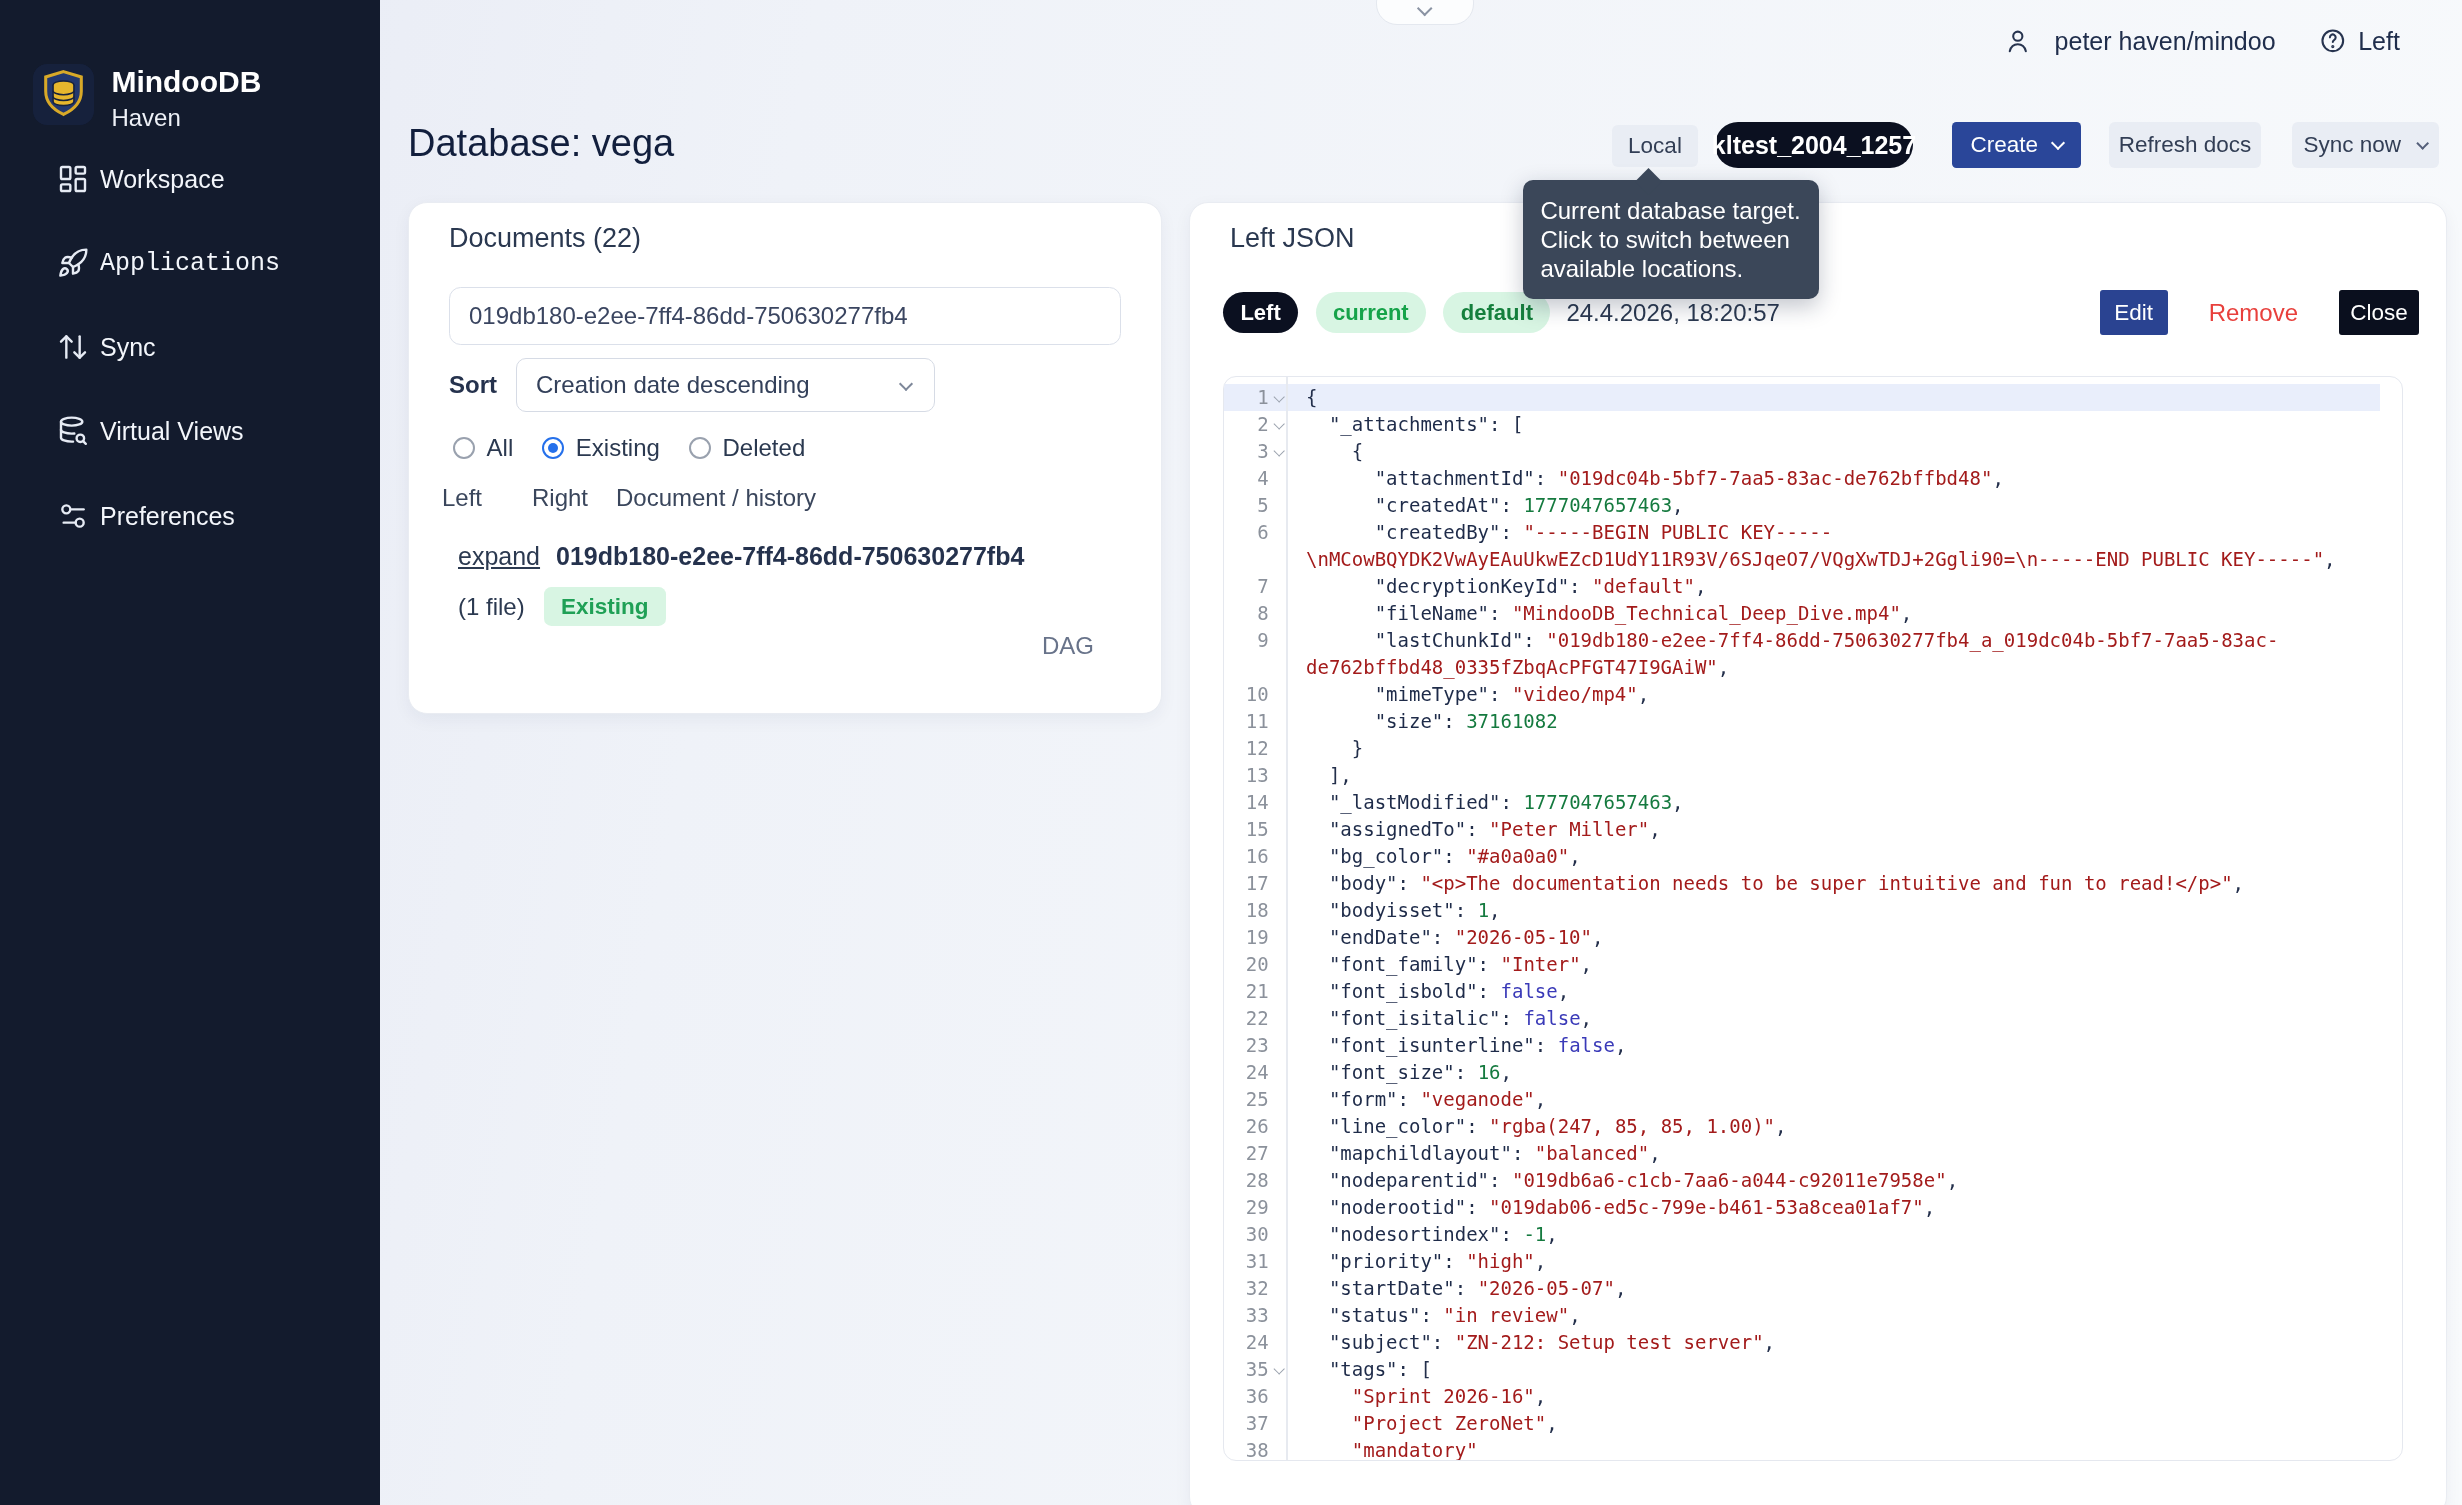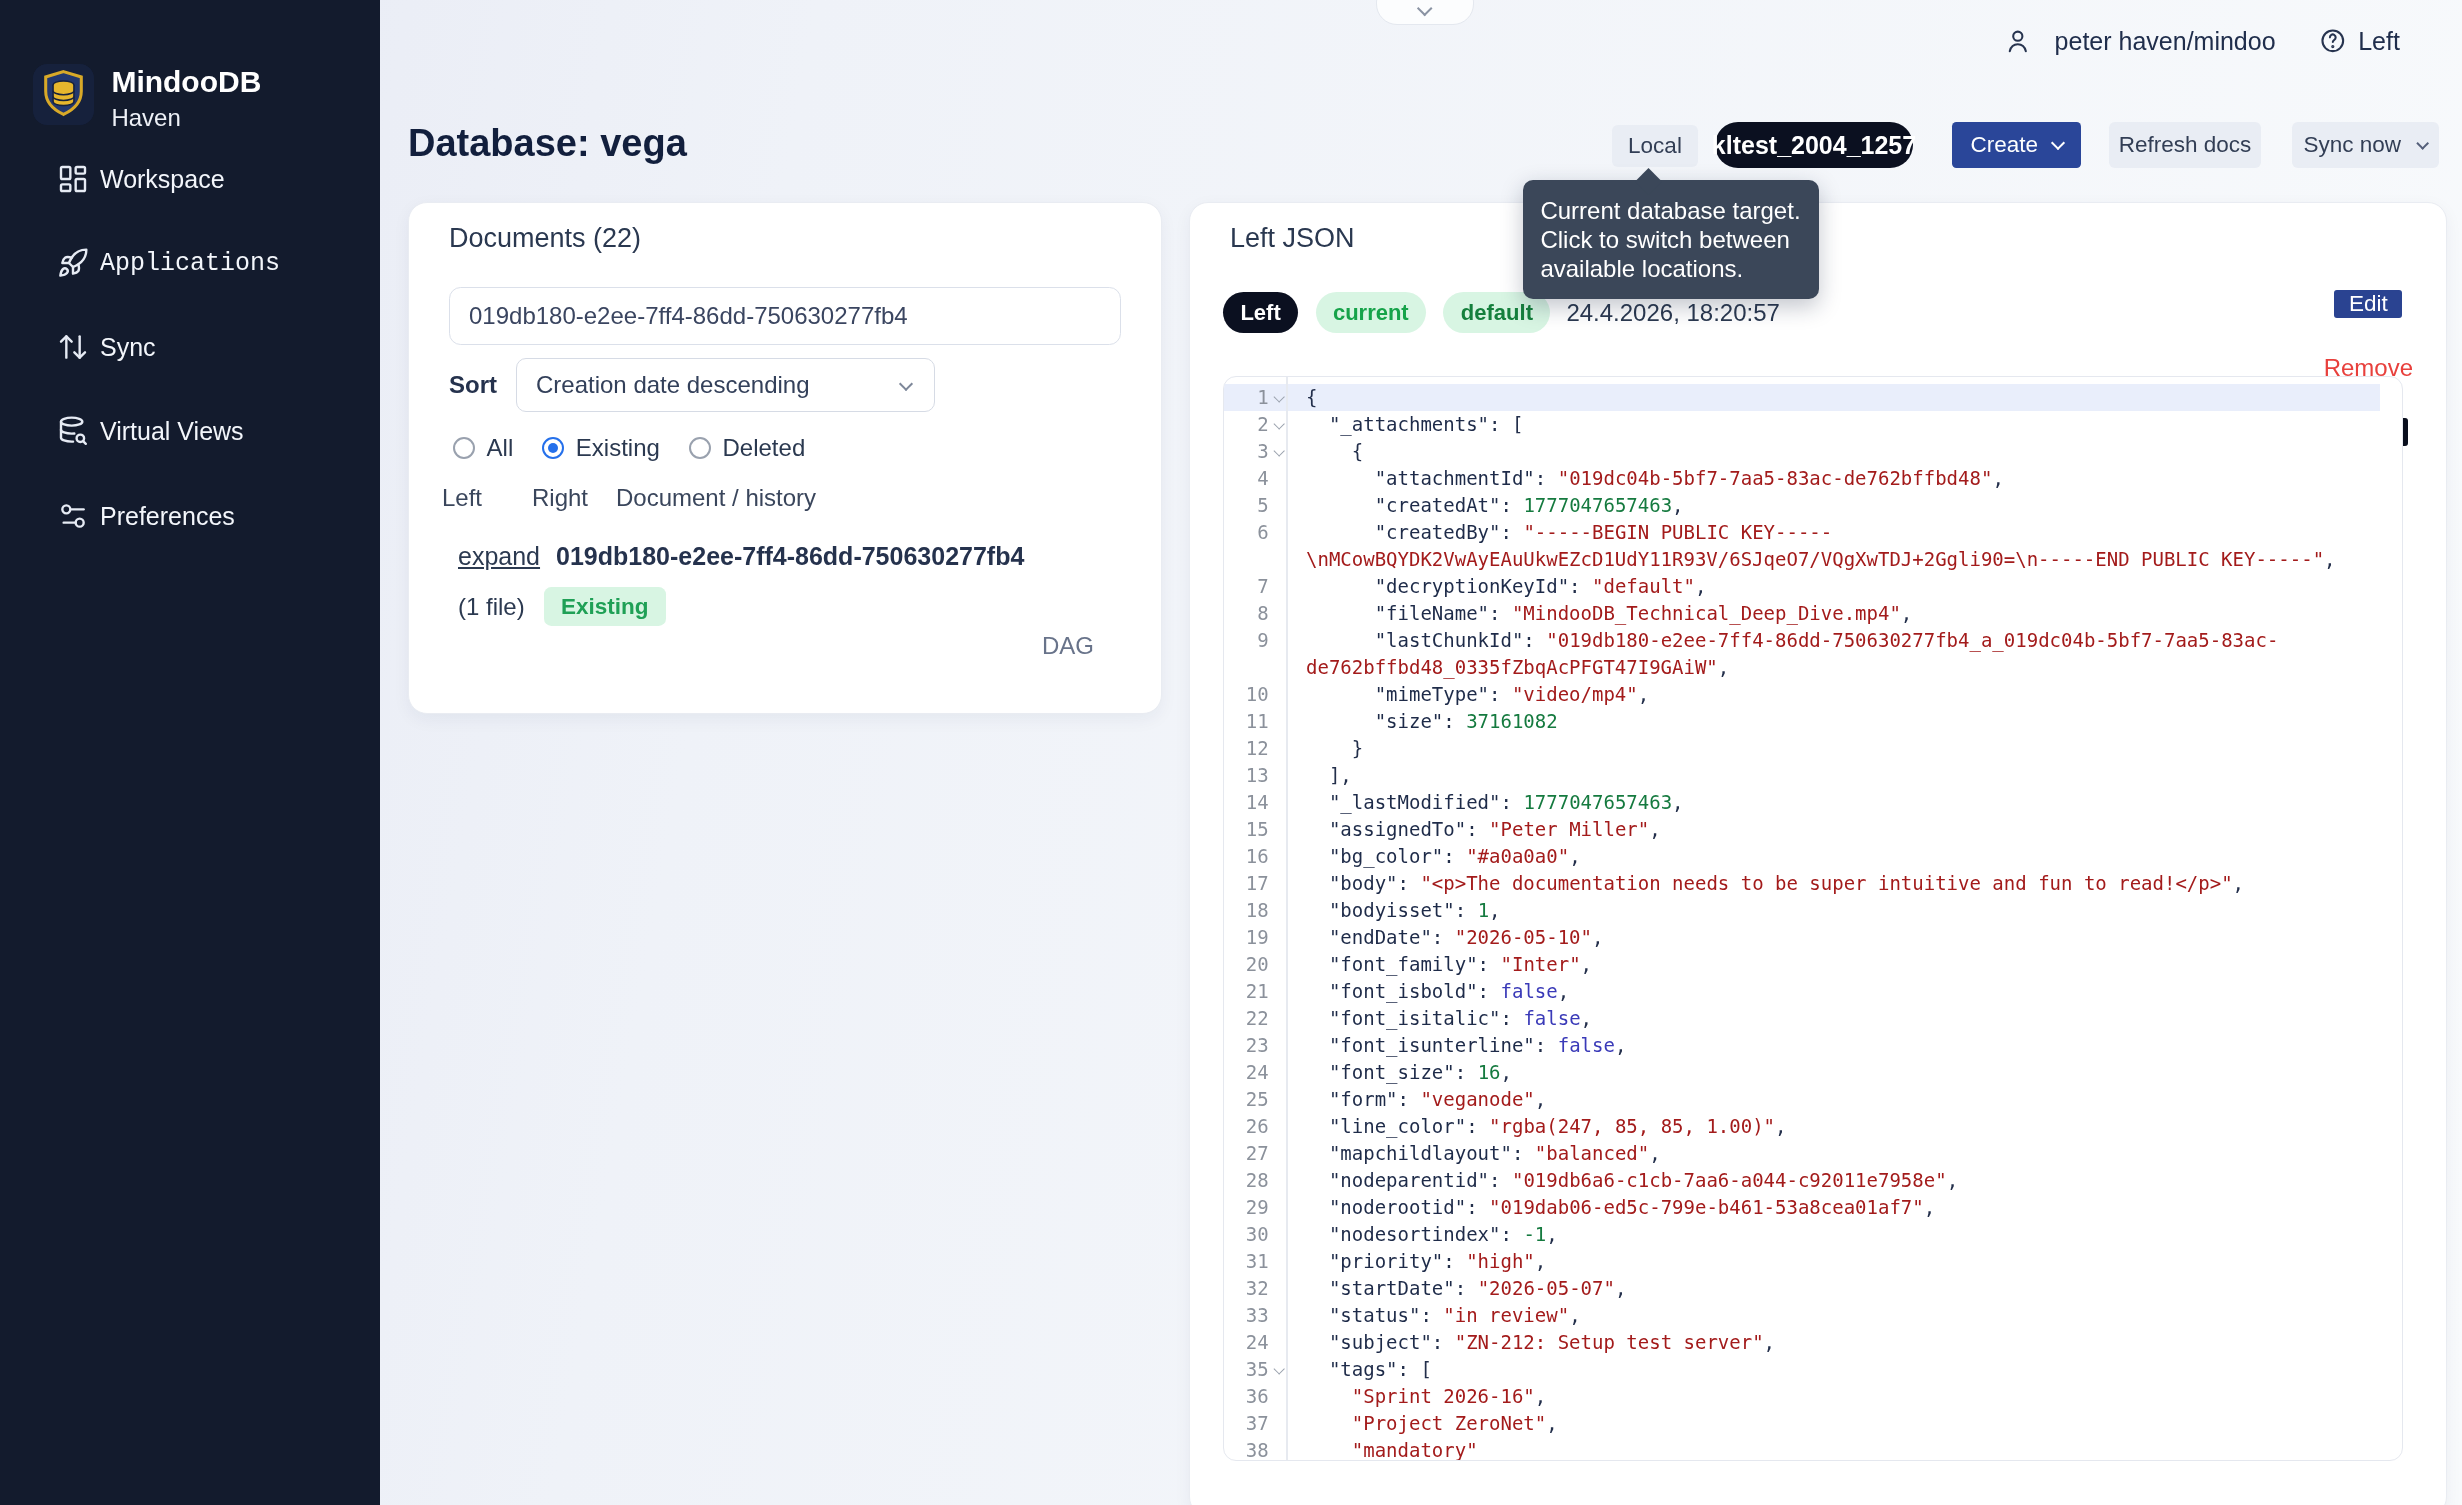--- a/index.html
+++ b/index.html
@@ -21,21 +21,21 @@
     font-size:25px;color:#202e4c;}
   .help{position:absolute;left:2319px;top:22px;height:38px;display:flex;align-items:center;gap:11.6px;
     font-size:25px;color:#202e4c;cursor:pointer;}
   .tiny-icon svg{width:27.6px;height:27.6px;display:block;color:#27344f;}
   .top-pill{position:absolute;left:1376px;top:-19px;width:96px;height:42px;border-radius:21px;
     background:#fcfdfe;border:1.5px solid #e4e8ef;display:flex;align-items:flex-end;justify-content:center;cursor:pointer;}
   .top-pill .chev{margin-bottom:10px;color:#8a93a3;}
   .chev{display:inline-block;width:9.4px;height:9.4px;border-right:2.2px solid currentColor;
     border-bottom:2.2px solid currentColor;transform:rotate(45deg);}
   
-  .page-title{position:absolute;left:408px;top:122px;font-size:38px;font-weight:700;color:#121f3d;margin:0;}
+  .page-title{position:absolute;left:408px;top:122px;font-size:38px;font-weight:400;color:#121f3d;margin:0;}
   .btn{display:flex;align-items:center;justify-content:center;border:none;cursor:pointer;
     font-family:"Liberation Sans",sans-serif;font-size:22.5px;color:#323e55;background:#e9edf4;border-radius:5.8px;}
   .btn-local{position:absolute;left:1612px;top:125px;width:86px;height:42px;}
   .pill-target{position:absolute;left:1715px;top:122px;width:198px;height:46px;border-radius:23px;
     background:#0b1020;color:#ffffff;font-weight:700;font-size:25px;display:flex;align-items:center;justify-content:center;cursor:pointer;}
   .btn-create{position:absolute;left:1952px;top:122px;width:129px;height:46px;background:#2a4699;color:#ffffff;gap:14.5px;border-radius:4.4px;}
   .btn-create .chev{width:8px;height:8px;border-width:2.2px;margin-top:-4.4px;}
   .btn-refresh{position:absolute;left:2109px;top:122px;width:152px;height:46px;}
   .btn-sync{position:absolute;left:2292px;top:122px;width:147px;height:46px;gap:17px;}
   .btn-sync .chev{width:7.3px;height:7.3px;margin-top:-3.6px;color:#55607a;}
@@ -73,21 +73,21 @@
   .files-row{position:absolute;left:49px;top:384px;display:flex;align-items:center;gap:19px;font-size:24px;color:#2b3950;}
   .badge-existing{background:#d8f5e3;color:#1fa056;font-weight:700;font-size:22.5px;border-radius:7.3px;padding:6.5px 17.4px;}
   .dag{position:absolute;right:67px;top:429px;font-size:24px;color:#68738a;}
   
   .badge-row{position:absolute;left:33px;top:87px;height:45px;display:flex;align-items:center;}
   .badge{border-radius:22px;font-size:22px;font-weight:700;padding:7.3px 17.4px;}
   .badge-dark{background:#0b1020;color:#ffffff;cursor:pointer;}
   .badge-green{background:#d8f5e3;color:#16a34a;margin-left:17.4px;}
   .badge-green2{background:#d8f5e3;color:#15803d;margin-left:17.4px;}
   .timestamp{margin-left:16px;font-size:24px;color:#2b3950;}
-  .json-actions{position:absolute;right:27px;top:87px;height:45px;display:flex;align-items:center;gap:35px;flex-direction:column;}
+  .json-actions{position:absolute;right:27px;top:87px;height:45px;display:flex;align-items:center;gap:35px;}
   .btn-edit{width:68px;height:45px;background:#2a4391;color:#fff;border-radius:2.9px;font-size:22.5px;}
   .btn-remove{background:none;color:#e8403c;font-size:24px;border-radius:2.9px;}
   .btn-close{width:80px;height:45px;background:#0a0f1e;color:#fff;border-radius:2.9px;font-size:22.5px;}
   
   .code-block{position:absolute;left:33px;top:173px;width:1180px;height:1085px;border:1.5px solid #e5e8ef;
     border-radius:13px;background:#ffffff;overflow:hidden;padding-top:7.3px;box-sizing:border-box;}
   .gutterline{position:absolute;left:62px;top:0;bottom:0;width:1.5px;background:#e7eaf0;z-index:3;}
   .crow{display:flex;min-height:27px;line-height:27px;font-family:"DejaVu Sans Mono",monospace;font-size:19px;position:relative;z-index:1;}
   .crow.sel{background:#e9eefb;width:calc(100% - 22px);}
   .gut{flex:0 0 62px;box-sizing:border-box;text-align:right;padding-right:17.4px;color:#8b919b;position:relative;}

